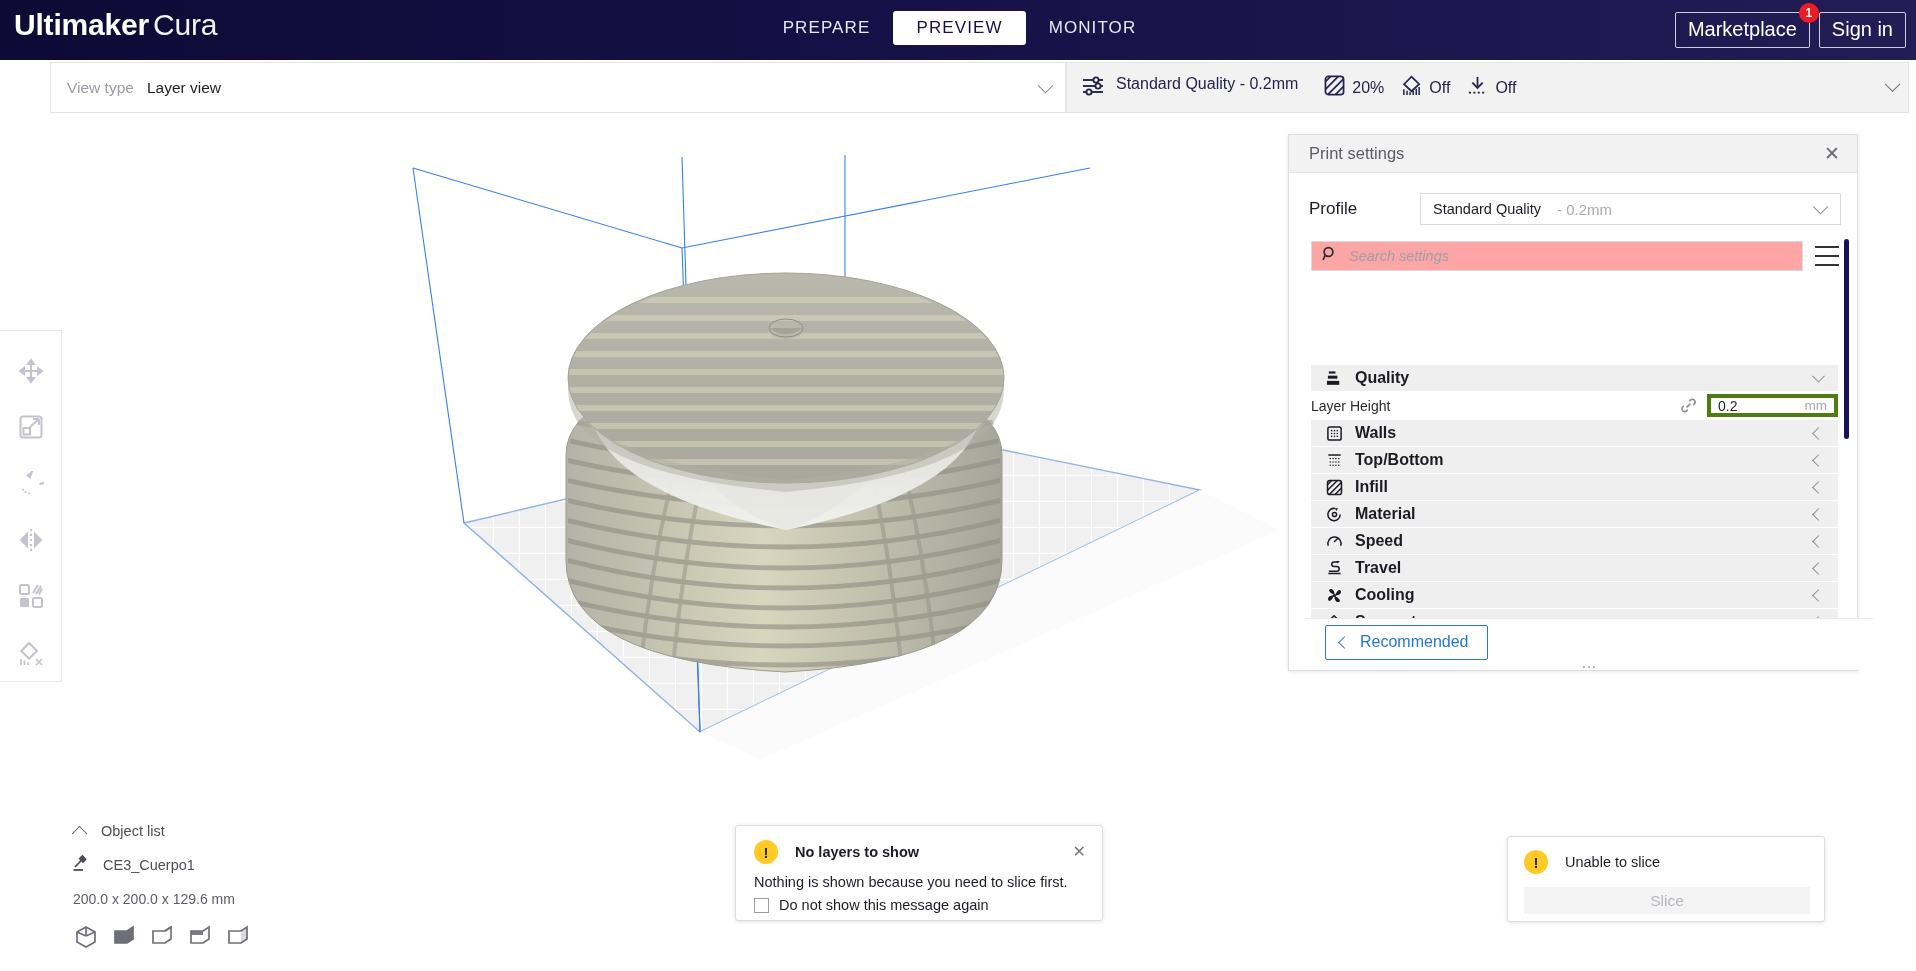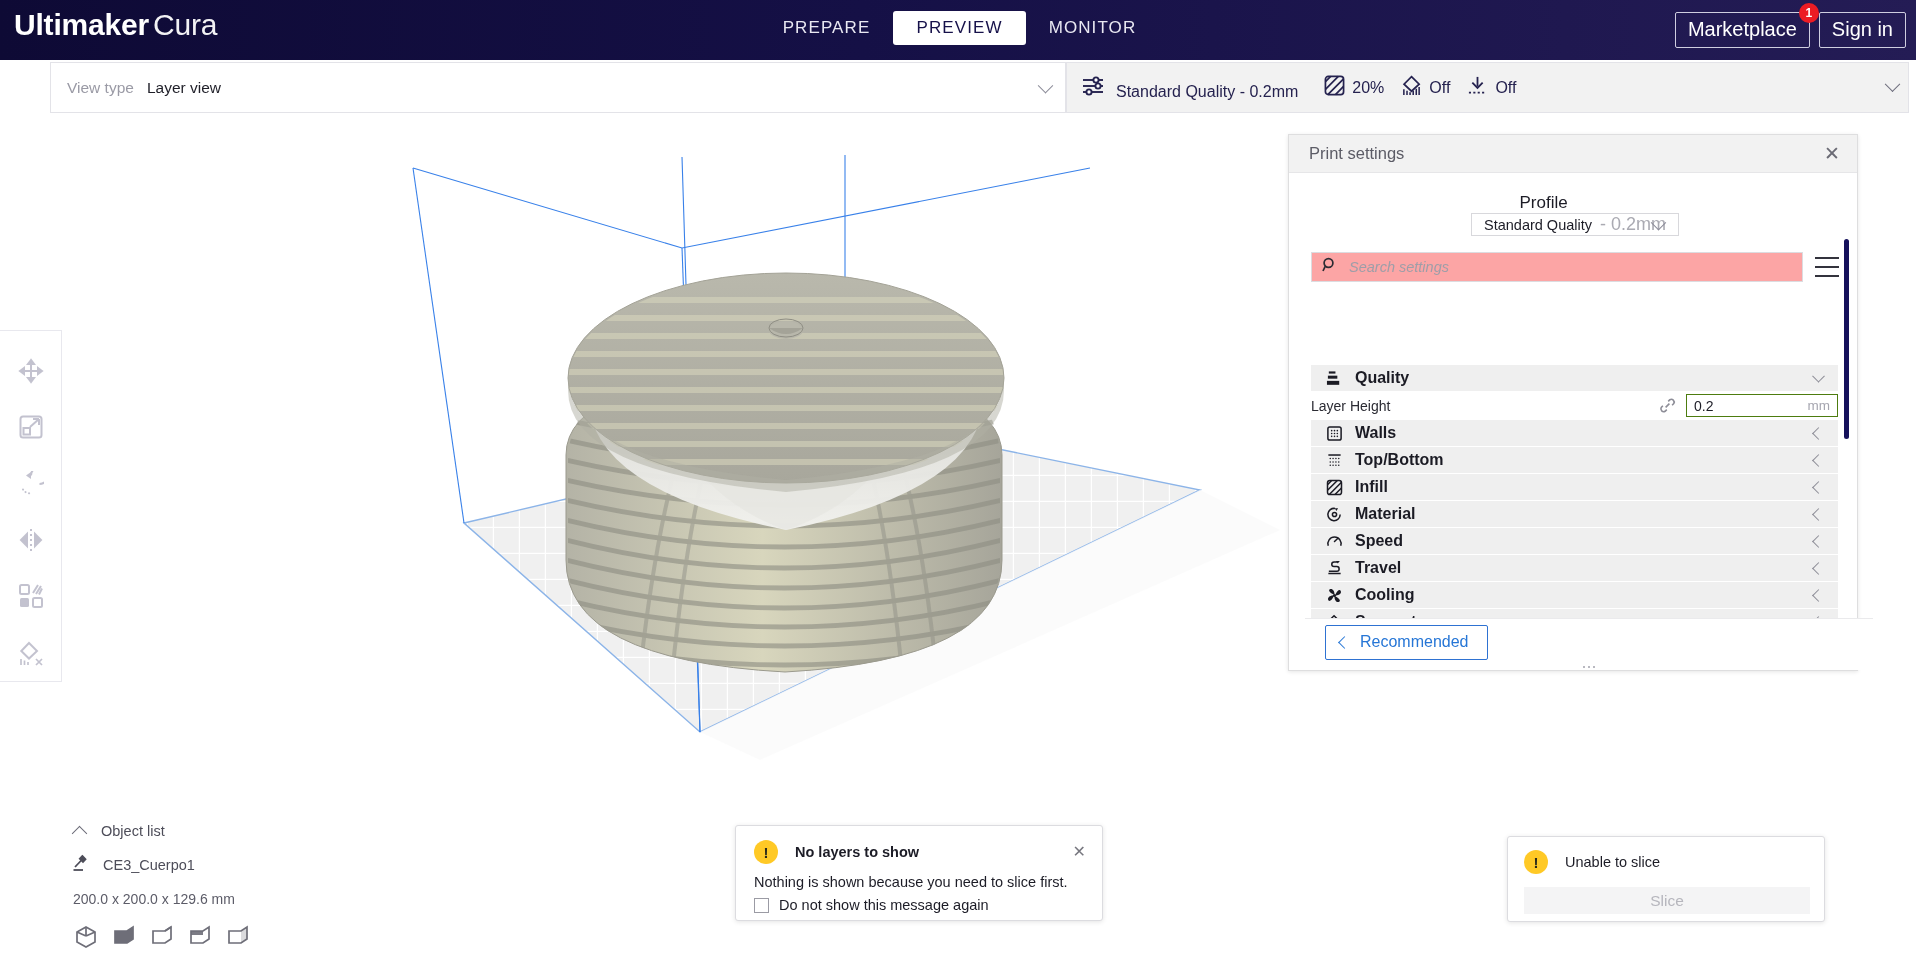--- a/index.html
+++ b/index.html
@@ -66,21 +66,21 @@
     transform: translateY(-70%) rotate(45deg);
   }
 
   
   .setupbar {
     position: absolute; left: 1066px; top: 62px; right: 7px; height: 51px;
     background: #f2f2f2; border: 1px solid #e3e3e8;
     display: flex; align-items: center; padding: 0 10px 0 14px; gap: 0;
     cursor: pointer;
   }
-  .setup-left { display: flex; align-items: flex-end; gap: 11px; }
+  .setup-left { display: flex; align-items: flex-start; gap: 11px; }
   .setup-text { font-size: 16px; color: #25224f; white-space: nowrap; }
   .setup-stats { display: flex; align-items: center; gap: 7px; margin-left: 26px; }
   .stat { display: flex; align-items: center; gap: 7px; margin-right: 10px; }
   .stat-val { font-size: 16px; color: #25224f; }
   .setup-chev {
     margin-left: auto; width: 11px; height: 11px;
     border-right: 1.6px solid #6e6e7d; border-bottom: 1.6px solid #6e6e7d;
     transform: translateY(-30%) rotate(45deg);
   }
 
@@ -128,29 +128,29 @@
   .ps-head {
     height: 38px; background: #f2f2f2; border-bottom: 1px solid #e6e6e8;
     display: flex; align-items: center; padding: 0 12px 0 20px;
   }
   .ps-title { font-size: 16.5px; color: #5c5c66; }
   .ps-close {
     margin-left: auto; width: 26px; height: 26px; cursor: pointer;
     display: flex; align-items: center; justify-content: center;
     font-size: 19px; color: #6b6b75; line-height: 1;
   }
-  .ps-profile { display: flex; align-items: center; padding: 20px 16px 0 20px; flex-direction: column; }
+  .ps-profile { display: flex; align-items: center; padding: 20px 16px 0 20px; }
   .ps-profile-label { font-size: 17px; color: #1c1c26; width: 111px; }
   .ps-combo {
     flex: 1; height: 32px; border: 1px solid #d8d8dc; background: #fff;
     display: flex; align-items: center; padding: 0 12px; position: relative;
     cursor: pointer;
   }
   .ps-combo-txt { font-size: 14.5px; color: #1c1c26; }
-  .ps-combo-sub { font-size: 18px; color: #aaaab2; margin-left: 8px; }
+  .ps-combo-sub { font-size: 15px; color: #aaaab2; margin-left: 16px; }
 
   .ps-searchrow { display: flex; align-items: center; gap: 12px; padding: 16px 18px 0 22px; }
   .ps-search {
     flex: 1; height: 30px; border: 1px solid #dcdce0; background: #fca5a5;
     display: flex; align-items: center; gap: 11px; padding: 0 10px;
   }
   .ps-search input {
     border: none; outline: none; flex: 1; font-size: 14.5px;
     font-family: inherit; font-style: italic; color: #2b2b33;
     background: transparent;
@@ -179,21 +179,21 @@
     border-right: 1.5px solid #8b8b95; border-bottom: 1.5px solid #8b8b95;
     transform: translateY(-25%) rotate(45deg); margin-right: 3px;
   }
   .set-row {
     height: 27px; display: flex; align-items: center; background: #fff;
     padding-left: 0px; margin-bottom: 1px;
   }
   .set-label { font-size: 14px; color: #2b2b33; flex: 1; }
   .link-icon { width: 22px; margin-right: 8px; display: flex; justify-content: center; cursor: pointer; }
   .set-field {
-    width: 152px; height: 23px; border: 1px solid #4d7c0f; background: #fff;
+    width: 131px; height: 23px; border: 4px solid #4d7c0f; background: #fff;
     display: flex; align-items: center; padding: 0 7px; cursor: text;
   }
   .set-val { font-size: 14px; color: #1c1c26; flex: 1; }
   .set-unit { font-size: 13.5px; color: #a6a6b0; }
 
   .ps-scroll {
     position: absolute; right: 8px; top: 104px; width: 5px; height: 262px;
     background: transparent;
   }
   .ps-scroll-thumb {

